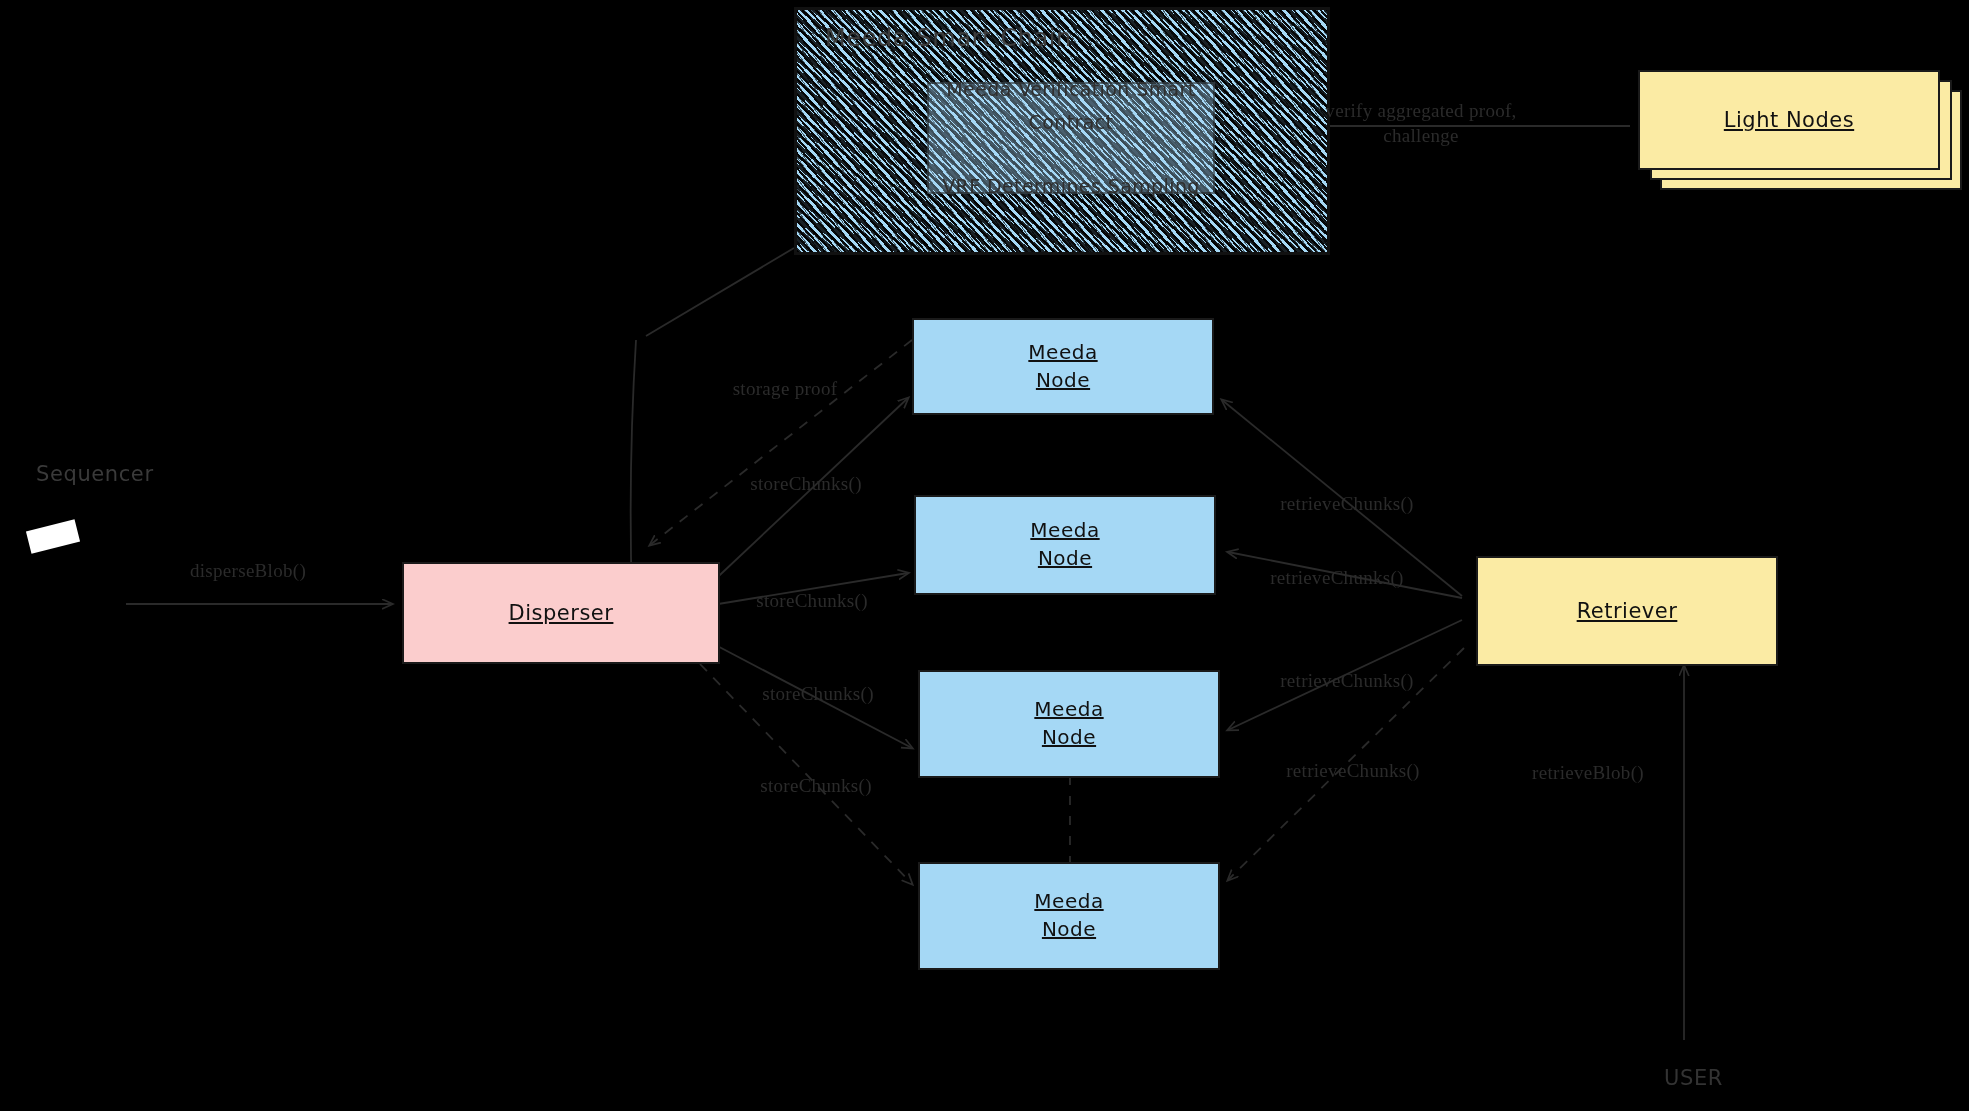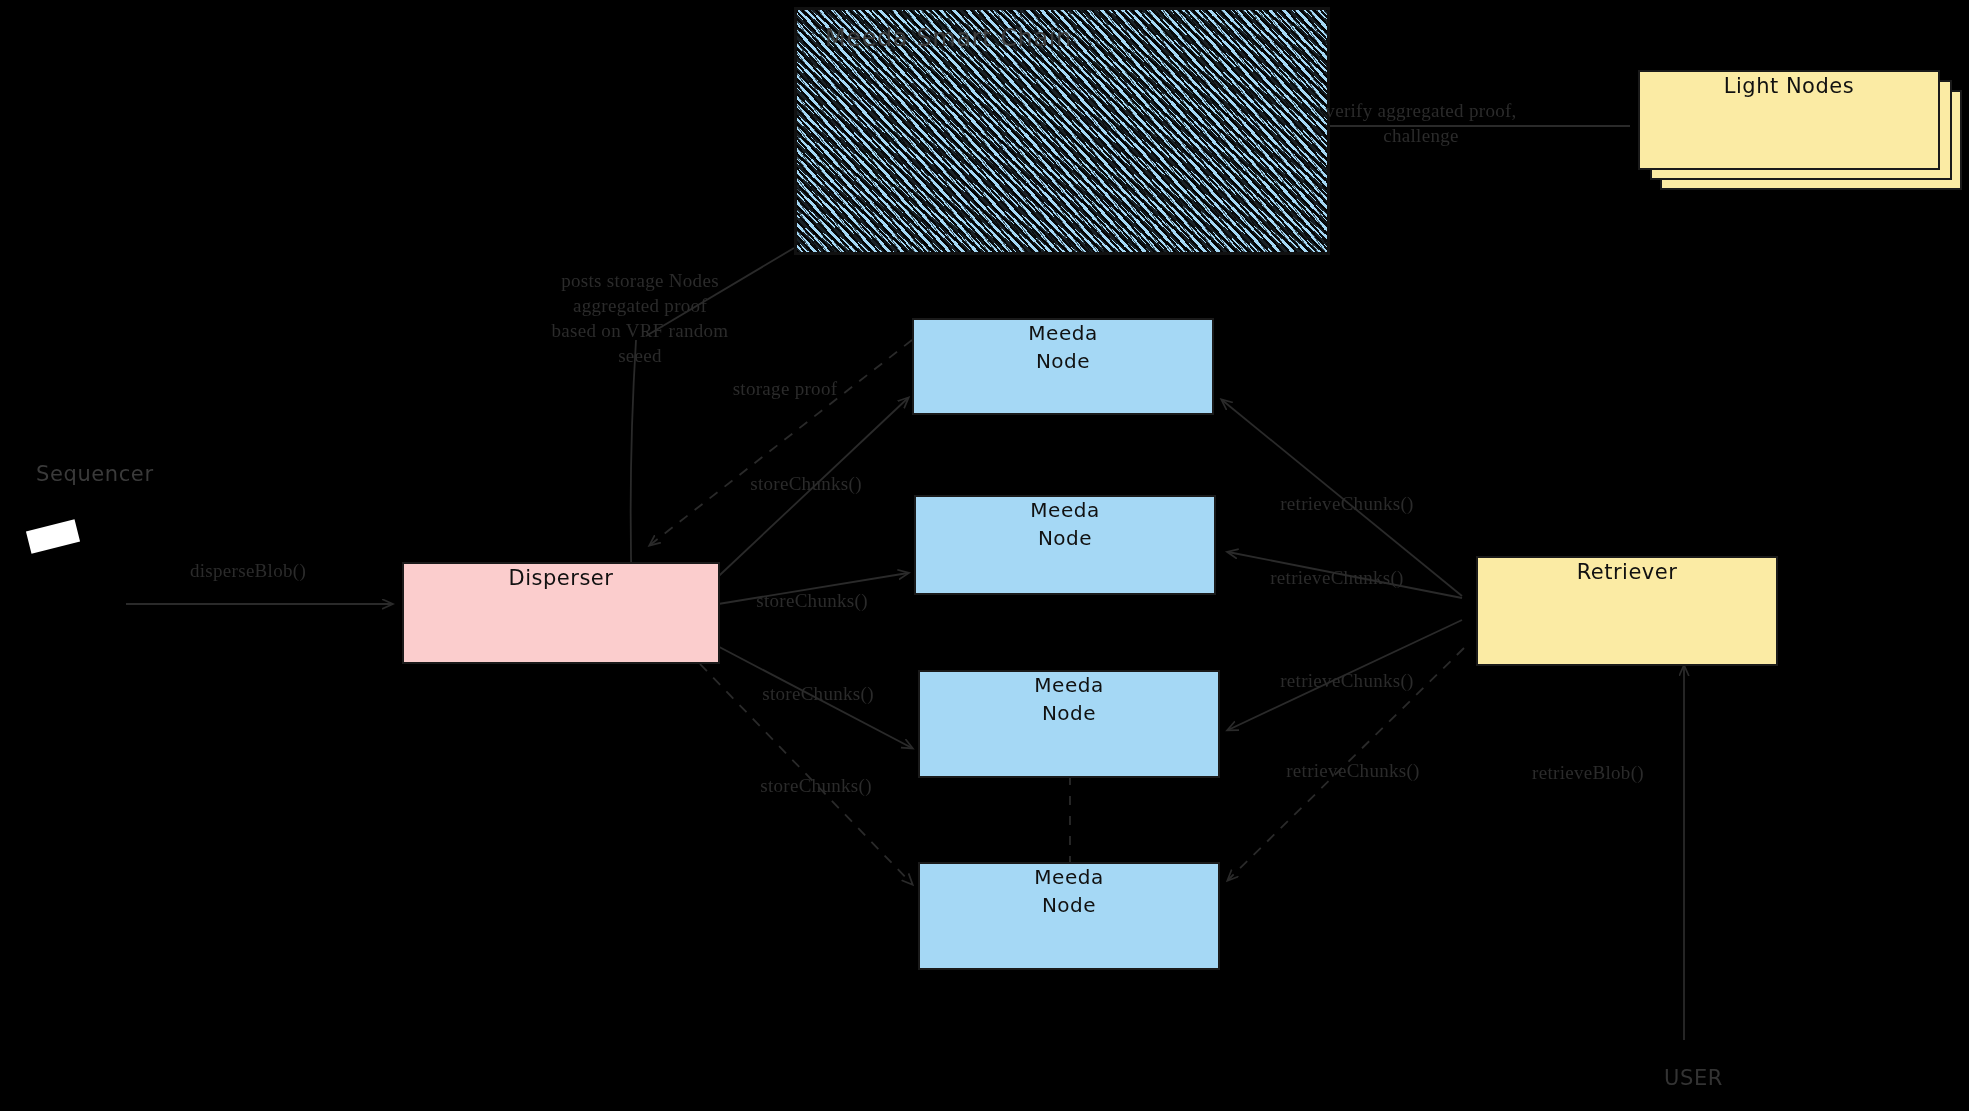--- a/index.html
+++ b/index.html
@@ -20,26 +20,27 @@
     left: 0; top: 0;
     width: 1969px;
     height: 1111px;
     pointer-events: none;
   }
   .node-box {
     position: absolute;
     box-sizing: border-box;
     border: 2px solid #1a1a1a;
     display: flex;
-    align-items: flex-start;
+    align-items: center;
     justify-content: center;
     text-align: center;
     line-height: 1.38;
     color: #111111;
     font-family: "DejaVu Sans", sans-serif;
+    text-decoration: underline;
   }
   .node-label {
     white-space: pre-line;
     letter-spacing: 0.5px;
   }
   .edge-label {
     position: absolute;
     color: #2b2b2b;
     font-size: 19px;
     line-height: 1.32;
@@ -163,20 +164,25 @@
 
     <path d="M1464,648 L1228,880" stroke="#2a2a2a" stroke-width="1.8" fill="none" stroke-dasharray="10,9" marker-end="url(#ahd)"></path>
 
     <path d="M1070,776 L1070,862" stroke="#2a2a2a" stroke-width="1.8" fill="none" stroke-dasharray="9,11"></path>
 
     <path d="M1684,1040 L1684,666" stroke="#2a2a2a" stroke-width="1.8" fill="none" marker-end="url(#ah)"></path>
   </svg>
 
   <div id="smart-chain-box" style="left:794px; top:7px; width:536px; height:248px;">
     <div id="smart-chain-title">Meeda Smart Chain</div>
+    <div id="verification-contract-box" style="left:130px; top:72px; width:288px; height:112px;">
+      <div id="verification-contract-label">Meeda Verification Smart Contract
+
+VRF Determines Sampling</div>
+    </div>
   </div>
 
   <div class="stack-card" style="left:1660px; top:90px; width:302px; height:100px;"></div>
   <div class="stack-card" style="left:1650px; top:80px; width:302px; height:100px;"></div>
   <div class="node-box" style="left:1638px; top:70px; width:302px; height:100px; background:#fbeba4; font-size:21px;">
     <span class="node-label">Light  Nodes</span>
   </div>
 
   <div class="free-label" style="left:8px; top:462px; font-size:21px;">Sequencer</div>
   <div class="sequencer-glyph" style="left:28px; top:525px; width:50px; height:23px;"></div>
@@ -203,24 +209,20 @@
   </div>
 
   <div class="node-box" style="left:1476px; top:556px; width:302px; height:110px; background:#fbeba4; font-size:21px;">
     <span class="node-label">Retriever</span>
   </div>
 
   <div class="free-label" style="left:1636px; top:1066px; font-size:21px; color:#333333;">USER</div>
 
   <div class="edge-label" style="left:168px; top:558px; width:160px;">disperseBlob()</div>
 
-  <div class="edge-label" style="left:520px; top:268px; width:240px;">posts storage Nodes
-aggregated proof
-based on VRF random
-seeed</div>
 
   <div class="edge-label" style="left:700px; top:376px; width:170px;">storage proof</div>
 
   <div class="edge-label" style="left:1290px; top:98px; width:262px;">verify aggregated proof,
 challenge</div>
 
   <div class="edge-label" style="left:730px; top:471px; width:152px;">storeChunks()</div>
   <div class="edge-label" style="left:736px; top:588px; width:152px;">storeChunks()</div>
   <div class="edge-label" style="left:742px; top:681px; width:152px;">storeChunks()</div>
   <div class="edge-label" style="left:740px; top:773px; width:152px;">storeChunks()</div>

